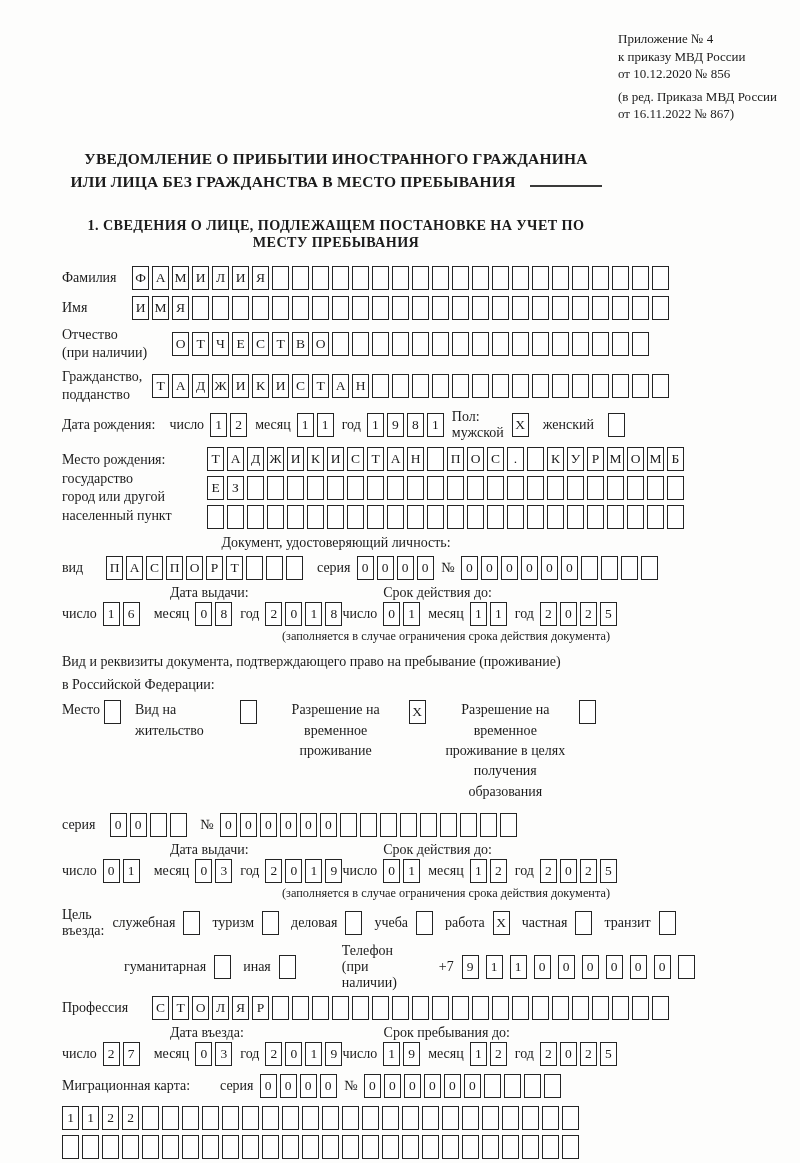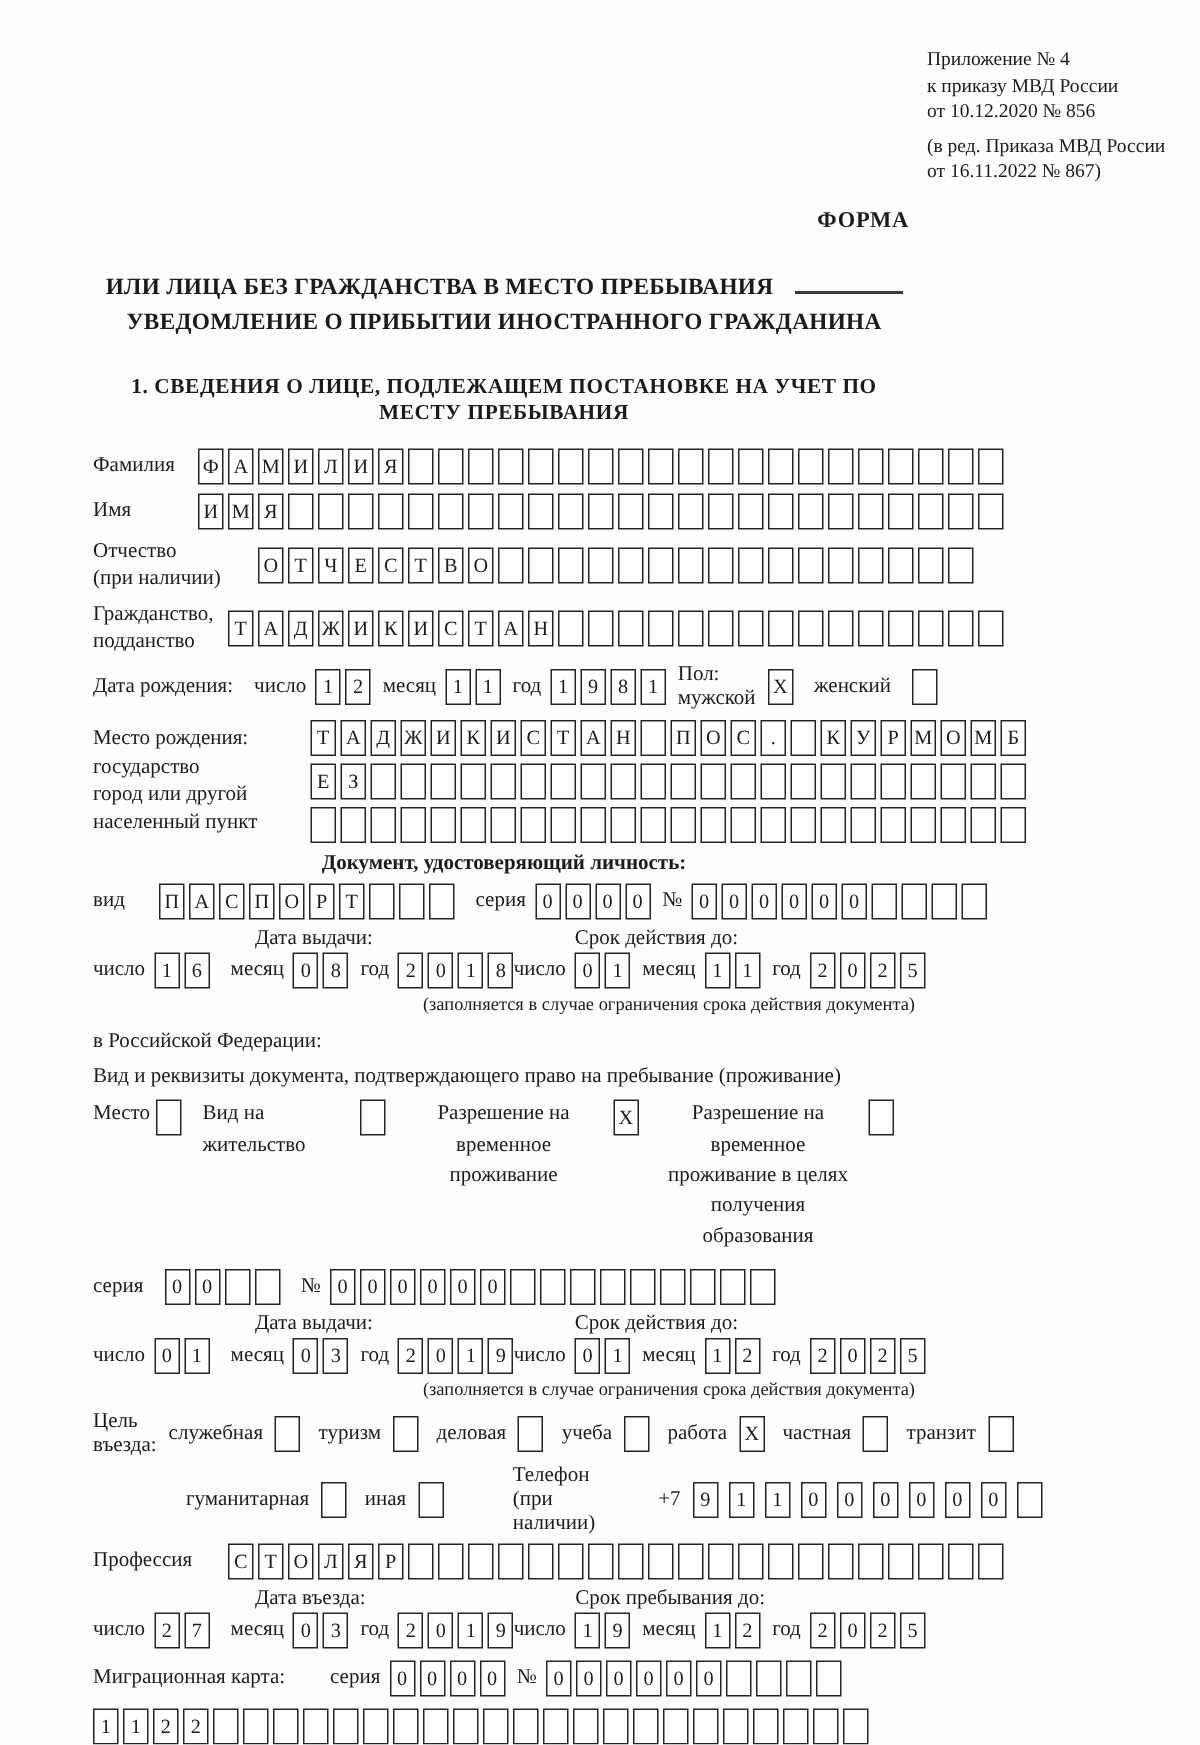--- a/index.html
+++ b/index.html
@@ -19,21 +19,21 @@
   .dword{margin:0 6px 0 0}
   .gap8{width:8px;flex:none}.gap14{width:14px;flex:none}.gap26{width:26px;flex:none}
   
   .hdr{margin-left:556px;font-size:13px;line-height:1.35}
   .hdr div{white-space:nowrap}
   .hdr .gap-top{margin-top:5px}
   .forma{text-align:right;font-weight:bold;font-size:15px;letter-spacing:.5px;margin:16px 4px 0 0}
   .title{margin-top:24px;text-align:center;font-weight:bold;font-size:15.5px;line-height:1.5;letter-spacing:.2px}
   .title-underline{display:inline-block;width:72px;border-bottom:2.5px solid #3a3a3a;margin-left:14px;height:12px}
   .sec1{margin-top:24px;margin-bottom:14px;text-align:center;font-weight:bold;font-size:14.2px;letter-spacing:.4px}
-  .center-bold{text-align:center;font-weight:bold;margin:2px 0 4px 0}
+  .center-bold{text-align:center;font-weight:normal;margin:2px 0 4px 0}
   
   .dual{display:flex;font-size:14px;margin-top:2px}
   .dual .t1{margin-left:108px}
   .dual .t2{margin-left:auto;margin-right:118px}
   .dual2 .t2{margin-right:100px}
   .daterow{display:flex;align-items:center;min-height:26px;margin-bottom:2px}
   .dgroup{display:flex;align-items:center}
   .dgroup-r{margin-left:auto;margin-right:10px}
   .note{font-size:12.3px;text-align:right;margin:1px 0 6px 0}
   
@@ -52,25 +52,24 @@
 <div class="content">
 
   <div class="hdr">
     <div>Приложение № 4</div>
     <div>к приказу МВД России</div>
     <div>от 10.12.2020 № 856</div>
     <div class="gap-top">(в ред. Приказа МВД России</div>
     <div>от 16.11.2022 № 867)</div>
   </div>
 
-  <div class="forma">ФОРМА</div>
 
   <div class="title">
+    <div>УВЕДОМЛЕНИЕ О ПРИБЫТИИ ИНОСТРАННОГО ГРАЖДАНИНА</div>
     <div><span>ИЛИ ЛИЦА БЕЗ ГРАЖДАНСТВА В МЕСТО ПРЕБЫВАНИЯ</span><span class="title-underline"></span></div>
-    <div>УВЕДОМЛЕНИЕ О ПРИБЫТИИ ИНОСТРАННОГО ГРАЖДАНИНА</div>
   </div>
 
   <div class="sec1">1. СВЕДЕНИЯ О ЛИЦЕ, ПОДЛЕЖАЩЕМ ПОСТАНОВКЕ НА УЧЕТ ПО МЕСТУ ПРЕБЫВАНИЯ</div>
 
   <div class="frow">
     <span class="lbl w70">Фамилия</span>
     <span class="cells">
         <span class="cell">Ф</span>
         <span class="cell">А</span>
         <span class="cell">М</span>
@@ -400,22 +399,22 @@
           <span class="cell">2</span>
           <span class="cell">0</span>
           <span class="cell">2</span>
           <span class="cell">5</span>
         </span>
     </span>
   </div>
   <div class="note">(заполняется в случае ограничения срока действия документа)</div>
 
   <div class="intro">
+    <div>Вид и реквизиты документа, подтверждающего право на пребывание (проживание)</div>
     <div>в Российской Федерации:</div>
-    <div>Вид и реквизиты документа, подтверждающего право на пребывание (проживание)</div>
   </div>
   <div class="opts">
     <span class="opt-label">Место</span>
     <span class="cell" style="margin-left:4px"></span>
     <span class="opt-label">Вид на жительство</span>
     <span class="cell" style="margin-left:22px"></span>
     <span class="opt-label opt-center" style="width:178px">Разрешение на временное
 проживание</span>
     <span class="cell">X</span>
     <span class="opt-label opt-center" style="width:180px">Разрешение на временное

